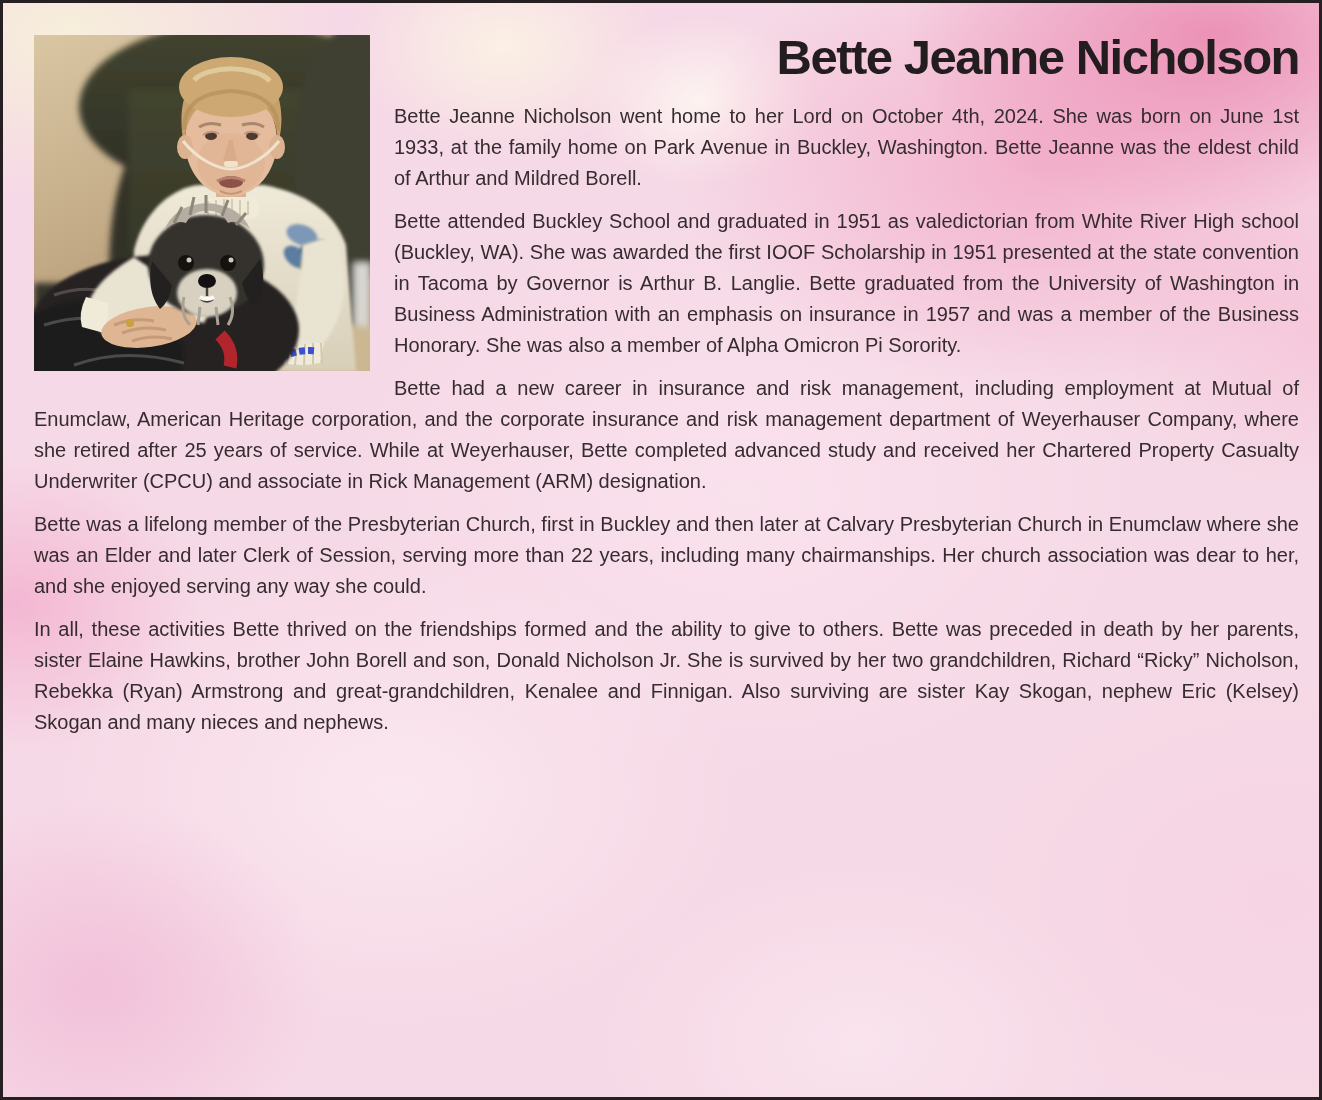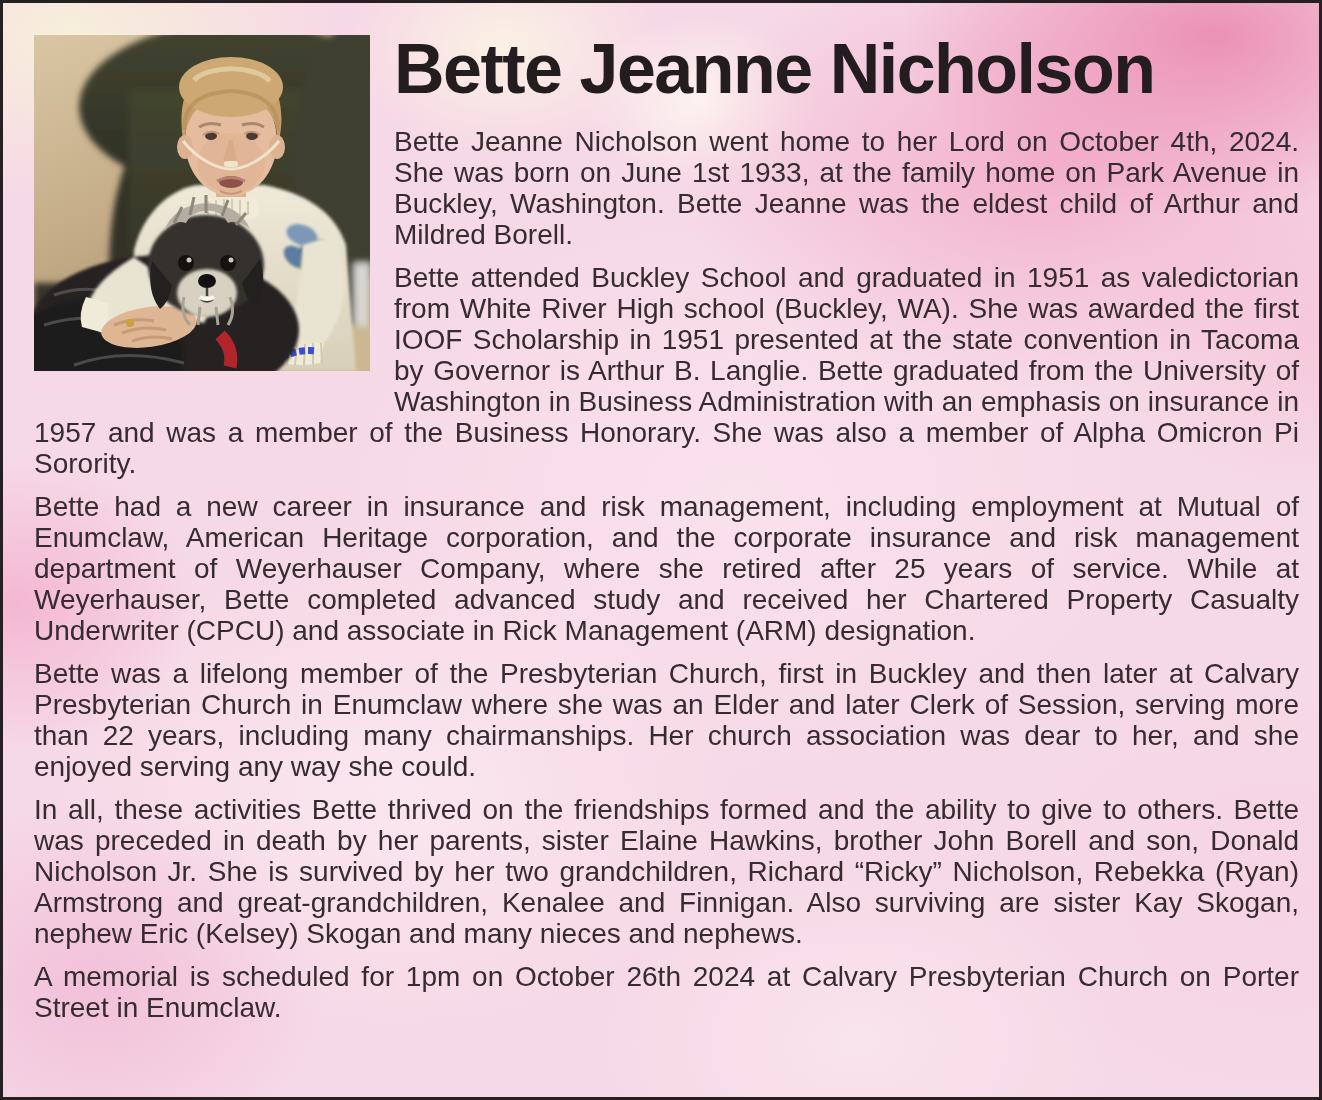--- a/index.html
+++ b/index.html
@@ -31,30 +31,30 @@
   }
   figure.photo{
     float:left;
     width:336px;height:336px;
     margin:6px 24px 16px 0;
     padding:0;
   }
   figure.photo svg{display:block;width:336px;height:336px;}
   h1.obit-title{
     margin:0 0 16px 0;
-    text-align:left;
-    font-size:70px;
+    text-align:right;
+    font-size:49px;
     font-weight:700;
     letter-spacing:-1.5px;
     color:#231d20;
     line-height:1.15;
   }
   p.obit-par{
     margin:0 0 12px 0;
-    font-size:28px;
+    font-size:20px;
     line-height:31px;
     text-align:justify;
     color:#362c2f;
   }
   p.obit-par:last-child{margin-bottom:0;}
 </style>
 </head>
 <body>
 
 <div class="page">
@@ -194,15 +194,14 @@
     </svg>
   </figure>
 
   <h1 class="obit-title">Bette Jeanne Nicholson</h1>
 
   <p class="obit-par">Bette Jeanne Nicholson went home to her Lord on October 4th, 2024. She was born on June 1st 1933, at the family home on Park Avenue in Buckley, Washington. Bette Jeanne was the eldest child of Arthur and Mildred Borell.</p>
   <p class="obit-par">Bette attended Buckley School and graduated in 1951 as valedictorian from White River High school (Buckley, WA). She was awarded the first IOOF Scholarship in 1951 presented at the state convention in Tacoma by Governor is Arthur B. Langlie. Bette graduated from the University of Washington in Business Administration with an emphasis on insurance in 1957 and was a member of the Business Honorary. She was also a member of Alpha Omicron Pi Sorority.</p>
   <p class="obit-par">Bette had a new career in insurance and risk management, including employment at Mutual of Enumclaw, American Heritage corporation, and the corporate insurance and risk management department of Weyerhauser Company, where she retired after 25 years of service. While at Weyerhauser, Bette completed advanced study and received her Chartered Property Casualty Underwriter (CPCU) and associate in Rick Management (ARM) designation.</p>
   <p class="obit-par">Bette was a lifelong member of the Presbyterian Church, first in Buckley and then later at Calvary Presbyterian Church in Enumclaw where she was an Elder and later Clerk of Session, serving more than 22 years, including many chairmanships. Her church association was dear to her, and she enjoyed serving any way she could.</p>
   <p class="obit-par">In all, these activities Bette thrived on the friendships formed and the ability to give to others. Bette was preceded in death by her parents, sister Elaine Hawkins, brother John Borell and son, Donald Nicholson Jr. She is survived by her two grandchildren, Richard “Ricky” Nicholson, Rebekka (Ryan) Armstrong and great-grandchildren, Kenalee and Finnigan. Also surviving are sister Kay Skogan, nephew Eric (Kelsey) Skogan and many nieces and nephews.</p>
-  <p class="obit-par">A memorial is scheduled for 1pm on October 26th 2024 at Calvary Presbyterian Church on Porter Street in Enumclaw.</p>
 
 </div>
 
 </body></html>

